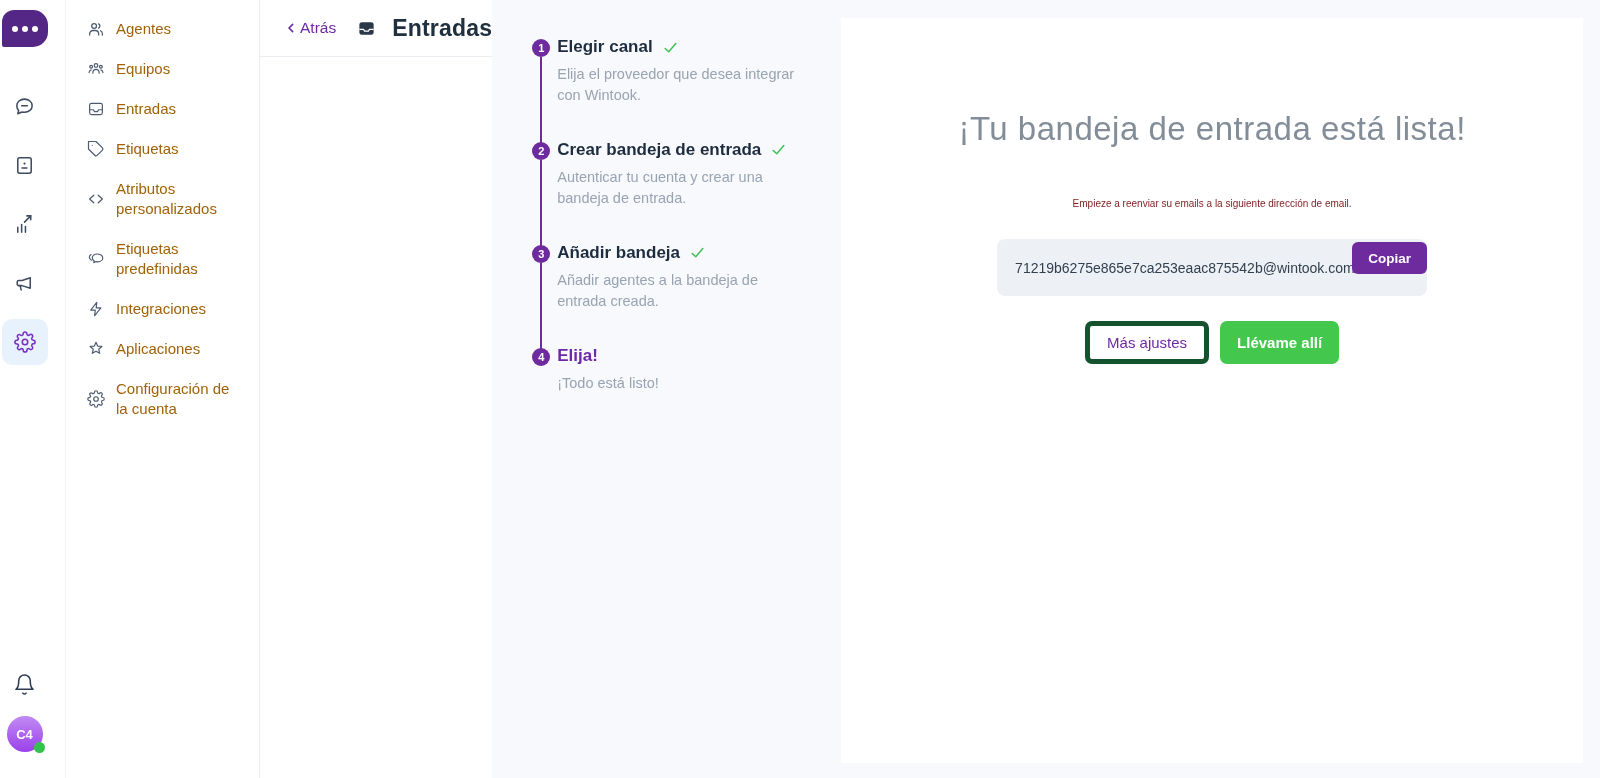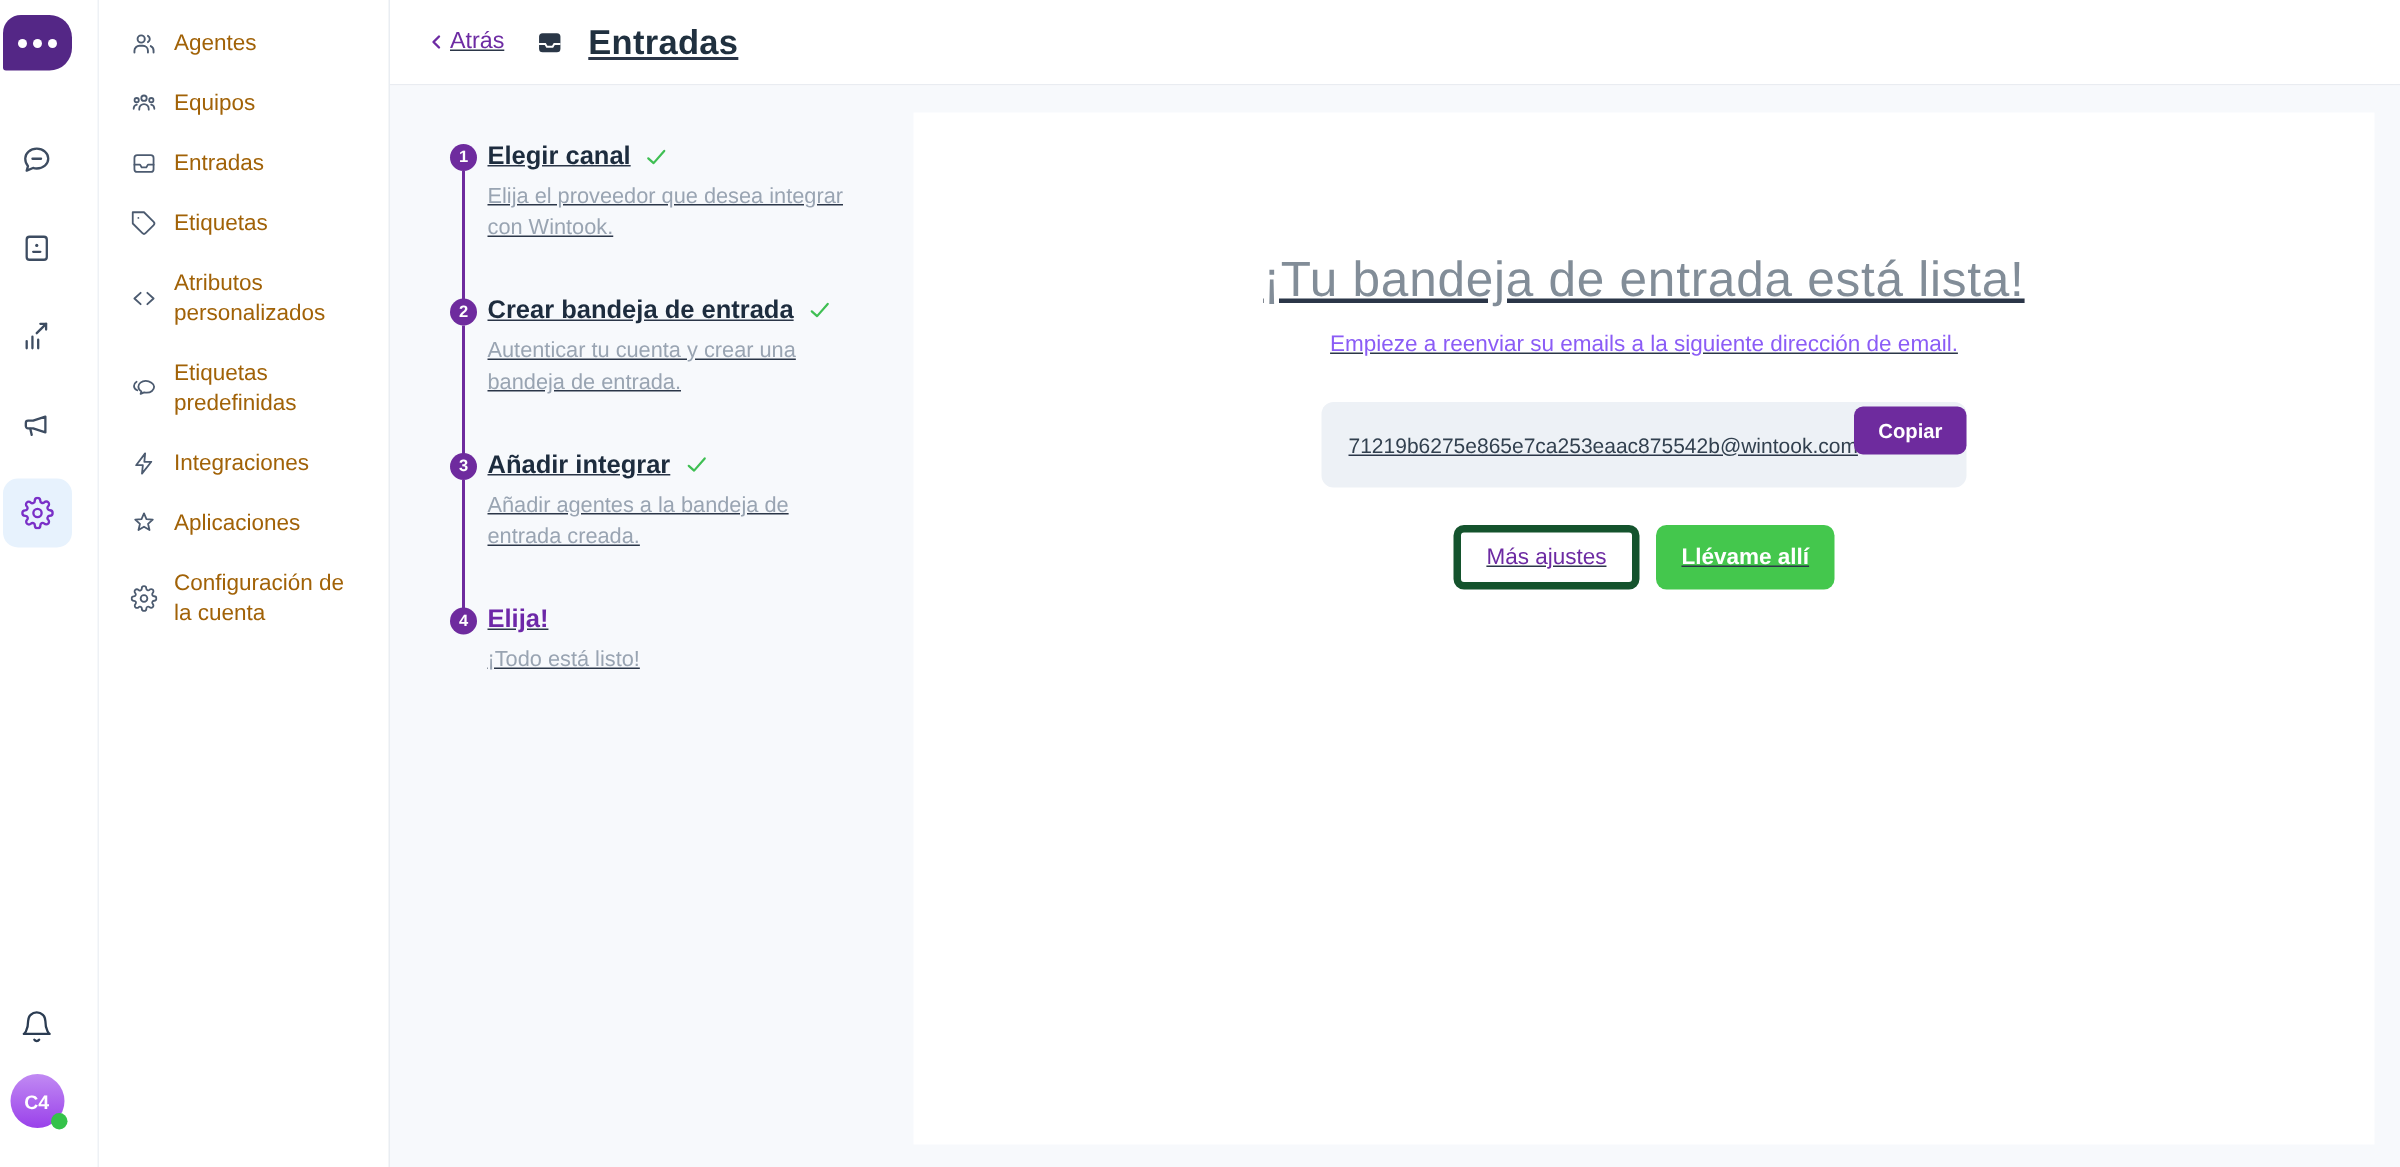--- a/index.html
+++ b/index.html
@@ -57,21 +57,21 @@
   }
   .side-item {
     display:flex; align-items:center; gap:11px;
     padding:10px 14px 10px 21px; cursor:pointer;
   }
   .side-item .si-icon { width:18px; height:18px; color:#4c5b70; flex-shrink:0; display:flex; }
   .side-item .si-icon svg { width:18px; height:18px; }
   .side-item .si-label { font-size:15px; color:#a16207; line-height:20px; max-width:138px; }
 
   
-  .main { flex:1; display:flex; flex-direction:column; height:778px;text-decoration:underline; }
+  .main { flex:1; display:flex; flex-direction:row; height:778px; }
   header {
     height:57px; background:#ffffff; border-bottom:1px solid #e9ecf1;
     display:flex; align-items:center; padding-left:23px; flex-shrink:0;
   }
   .back { display:flex; align-items:center; gap:1px; color:#6d2ba3; font-size:15.5px; text-decoration:none; cursor:pointer; }
   .back svg { width:16px; height:16px; }
   .hdr-icon { margin-left:21px; display:flex; }
   .hdr-icon svg { width:19px; height:19px; }
   .page-title { margin-left:16px; font-size:23px; font-weight:bold; color:#20303f; letter-spacing:0.2px; }
 
@@ -96,21 +96,21 @@
 
   
   .panel {
     flex:1; background:#ffffff; margin:18px 17px 15px 0;
     text-align:center;
   }
   .big-title {
     margin-top:92px; font-size:33px; font-weight:200; color:#828d98;
     letter-spacing:0.5px;
   }
-  .subtitle { margin-top:16px; font-size:15px; color:#8b5cf6; }
+  .subtitle { margin-top:50px; font-size:10px; color:#7f1d1d; }
   .email-pill {
     position:relative; width:430px; height:57px; margin:30px auto 0;
     background:#edf1f6; border-radius:8px;
     display:flex; align-items:center; padding:0 70px 0 18px;
   }
   .email-text { font-size:14px; color:#32404f; white-space:nowrap; }
   .copy-btn {
     position:absolute; right:0; top:3px; height:32px; padding:0 16px;
     background:#6e2b9e; color:#ffffff; font-size:13.5px; font-weight:bold;
     border:none; border-radius:6px; cursor:pointer;
@@ -313,21 +313,21 @@
             <span>Crear bandeja de entrada</span>
             <svg class="check" viewBox="0 0 24 24" fill="none" stroke="#3fbf53" stroke-width="2.1" stroke-linecap="round" stroke-linejoin="round">
                 <polyline points="4.5 13.5 9.5 18 19.5 6.5"></polyline>
               </svg>
           </div>
           <div class="step-desc">Autenticar tu cuenta y crear una bandeja de entrada.</div>
         </div>
         <div class="step">
           <span class="step-circle">3</span>
           <div class="step-title">
-            <span>Añadir integrar</span>
+            <span>Añadir bandeja</span>
             <svg class="check" viewBox="0 0 24 24" fill="none" stroke="#3fbf53" stroke-width="2.1" stroke-linecap="round" stroke-linejoin="round">
                 <polyline points="4.5 13.5 9.5 18 19.5 6.5"></polyline>
               </svg>
           </div>
           <div class="step-desc">Añadir agentes a la bandeja de entrada creada.</div>
         </div>
         <div class="step active">
           <span class="step-circle">4</span>
           <div class="step-title">
             <span>Elija!</span>

